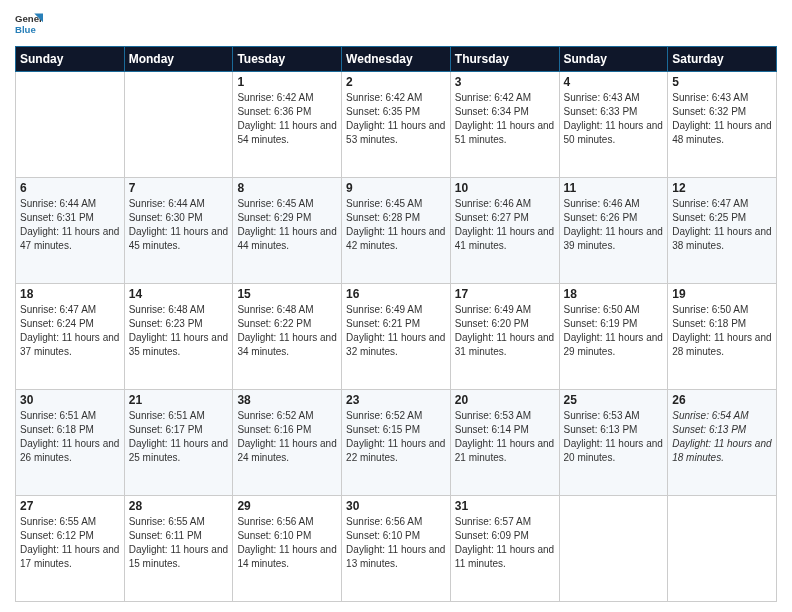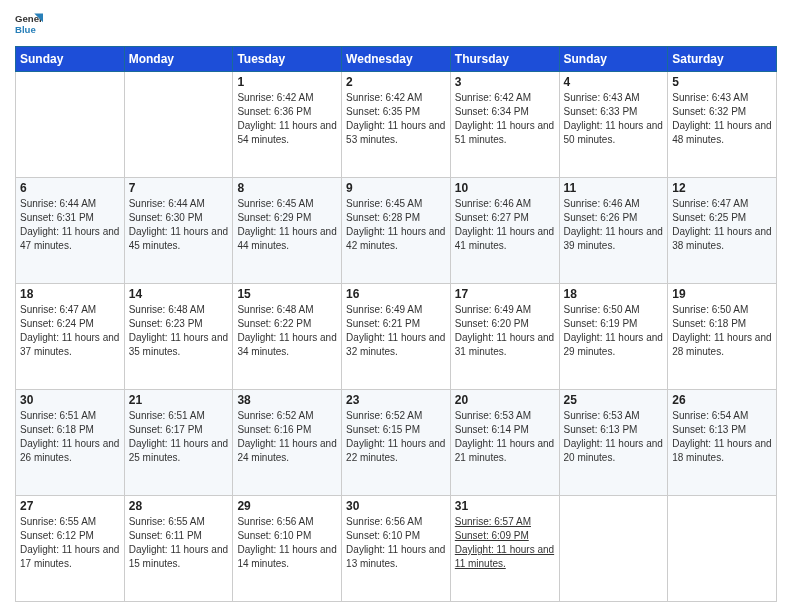--- a/index.html
+++ b/index.html
@@ -46,21 +46,21 @@
       color: #555;
     }
     .calendar {
       flex: 1;
       border: 1px solid #ccc;
       border-collapse: collapse;
       width: 100%;
       table-layout: fixed;
     }
     .calendar th {
-      background: #1d4ed8;
+      background: #0f172a;
       color: #fff;
       font-size: 12px;
       font-weight: bold;
       padding: 5px 4px;
       text-align: left;
       border: 1px solid #1a6a99;
     }
     .calendar td {
       border: 1px solid #ccc;
       vertical-align: top;
@@ -277,21 +277,21 @@
 Daylight: 11 hours and 21 minutes.</div>
           </td>
           <td>
             <span class="day-num">25</span>
             <div class="cell-info" style="white-space: pre-line;">Sunrise: 6:53 AM
 Sunset: 6:13 PM
 Daylight: 11 hours and 20 minutes.</div>
           </td>
           <td>
             <span class="day-num">26</span>
-            <div class="cell-info" style="white-space: pre-line;">Sunrise: 6:54 AM
+            <div class="cell-info" style="white-space: pre-line; font-style: italic;">Sunrise: 6:54 AM
 Sunset: 6:13 PM
 Daylight: 11 hours and 18 minutes.</div>
           </td>
         </tr>
         <tr>
           <td>
             <span class="day-num">27</span>
             <div class="cell-info" style="white-space: pre-line;">Sunrise: 6:55 AM
 Sunset: 6:12 PM
 Daylight: 11 hours and 17 minutes.</div>
@@ -309,21 +309,21 @@
 Daylight: 11 hours and 14 minutes.</div>
           </td>
           <td>
             <span class="day-num">30</span>
             <div class="cell-info" style="white-space: pre-line;">Sunrise: 6:56 AM
 Sunset: 6:10 PM
 Daylight: 11 hours and 13 minutes.</div>
           </td>
           <td>
             <span class="day-num">31</span>
-            <div class="cell-info" style="white-space: pre-line; text-decoration: underline;">Sunrise: 6:57 AM
+            <div class="cell-info" style="white-space: pre-line;">Sunrise: 6:57 AM
 Sunset: 6:09 PM
 Daylight: 11 hours and 11 minutes.</div>
           </td>
           <td class="empty-cell"></td>
           <td class="empty-cell"></td>
         </tr>
       </tbody>
   </table>
 </div>
 

